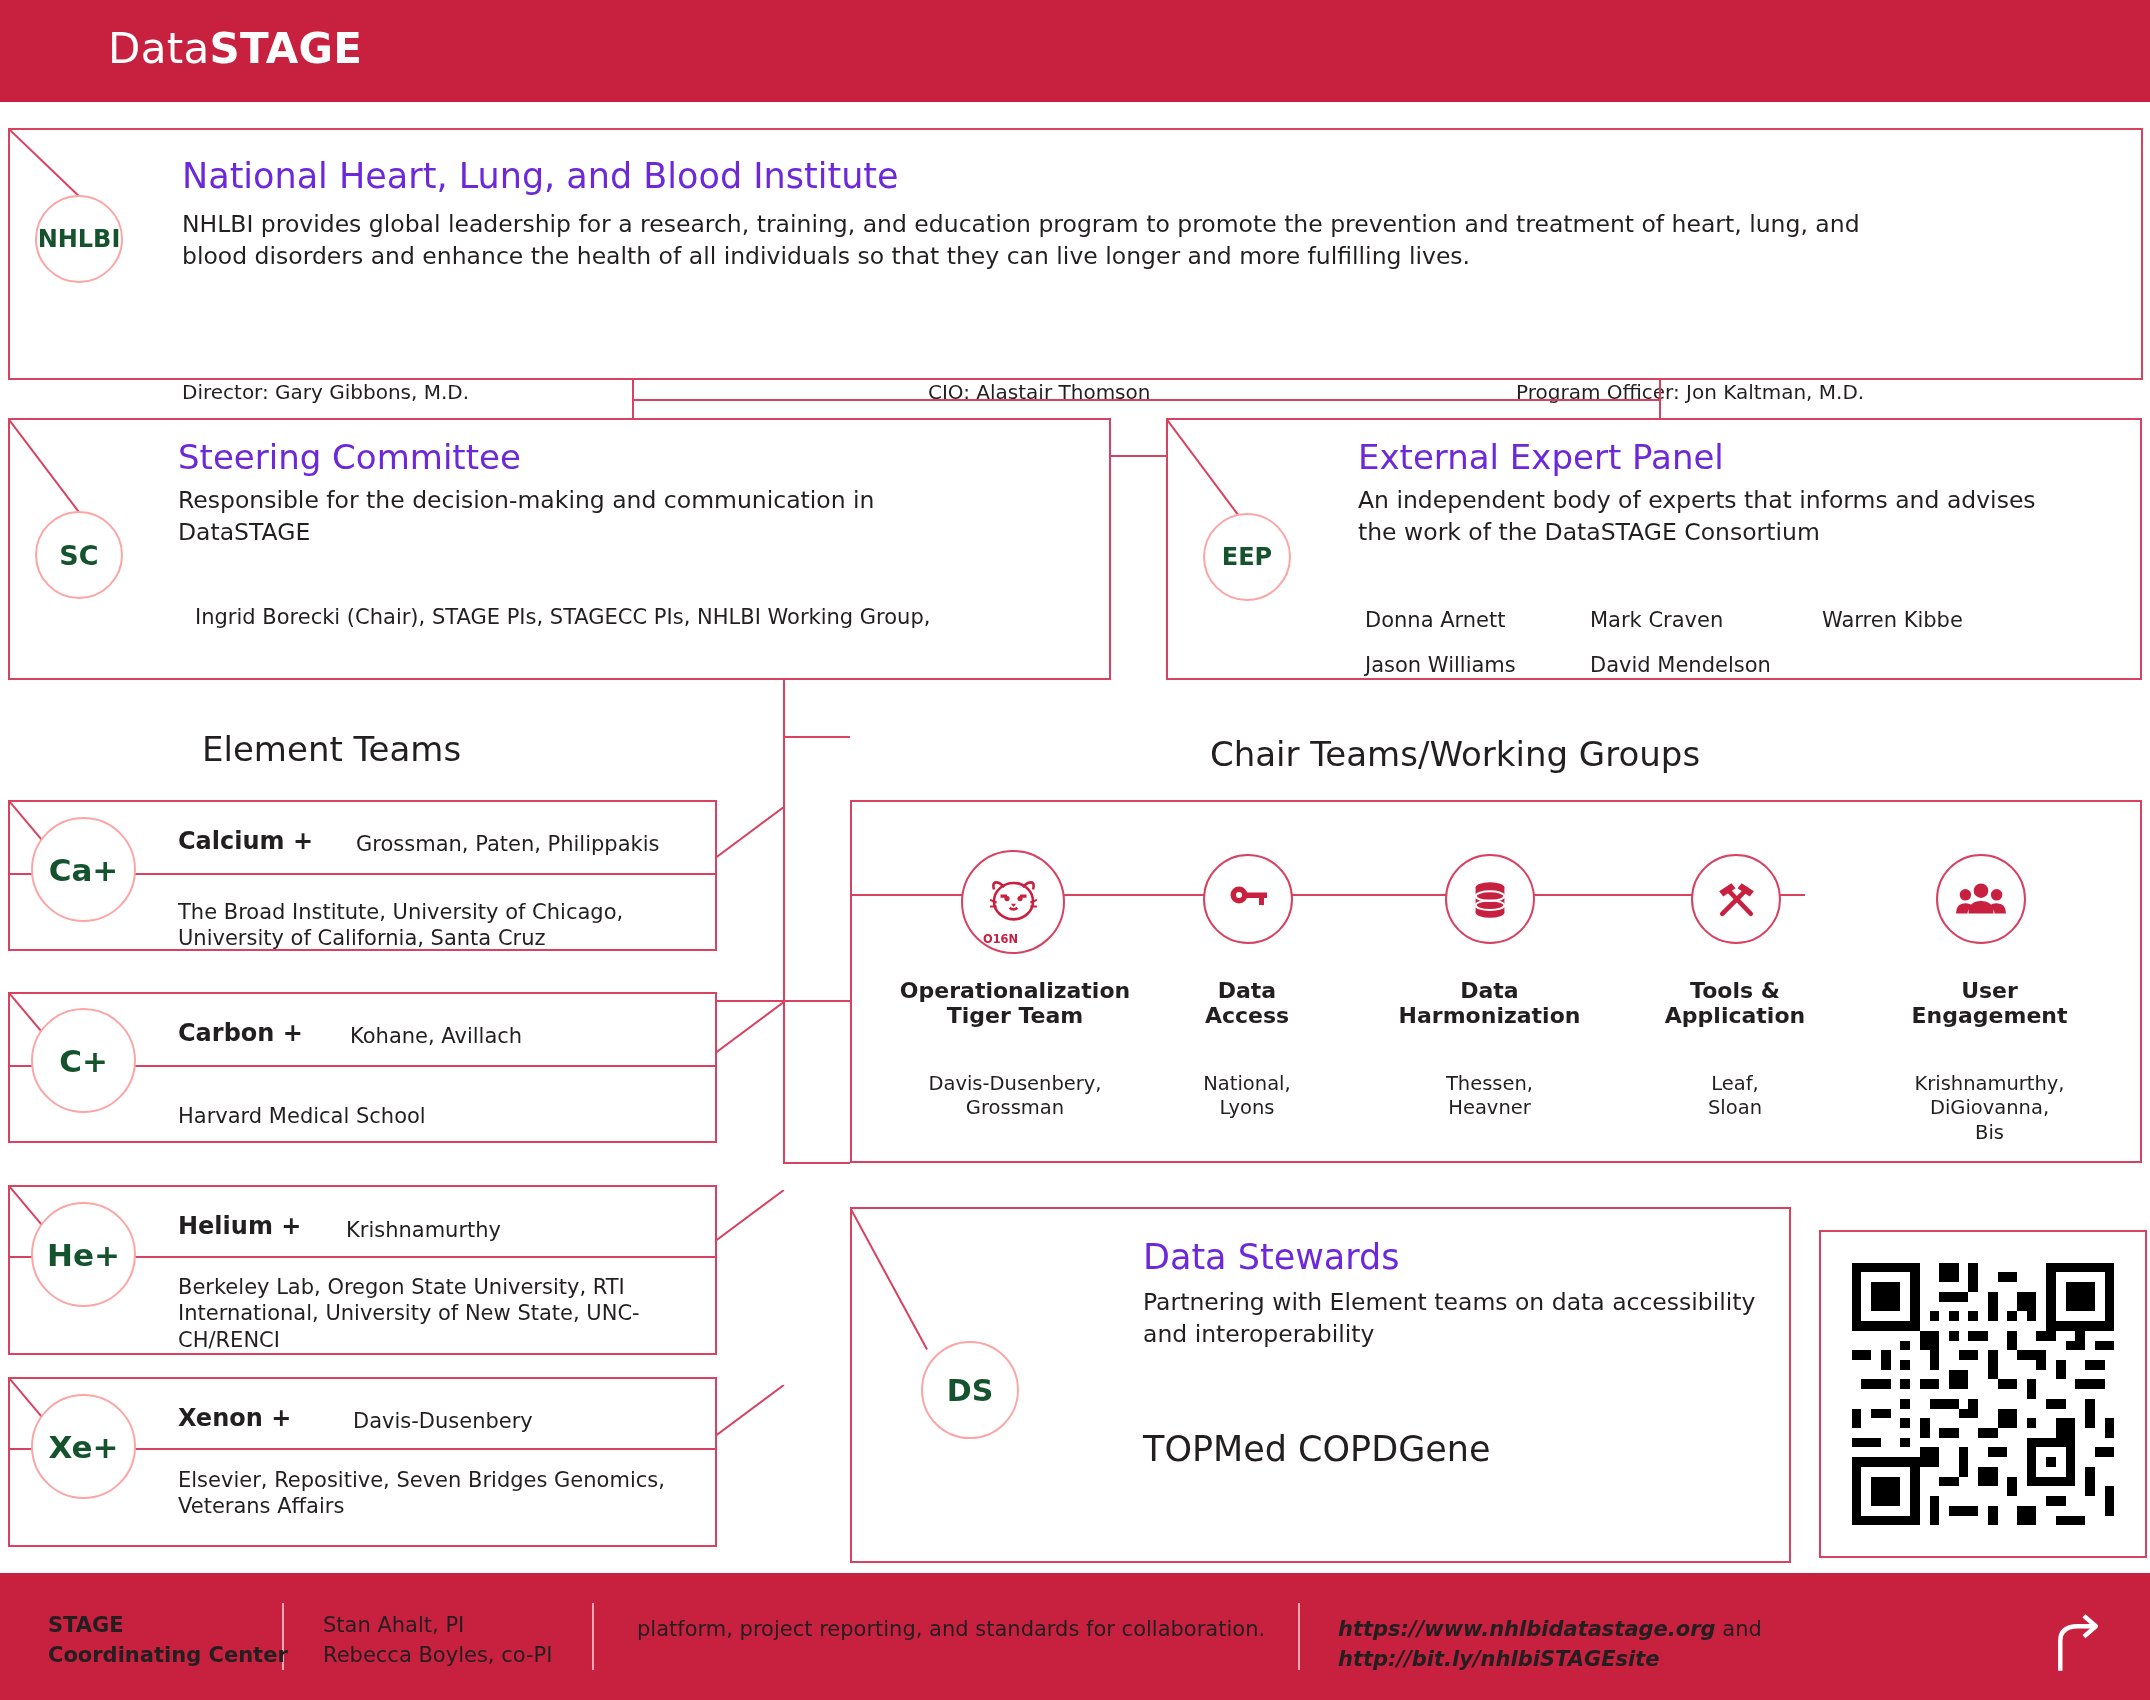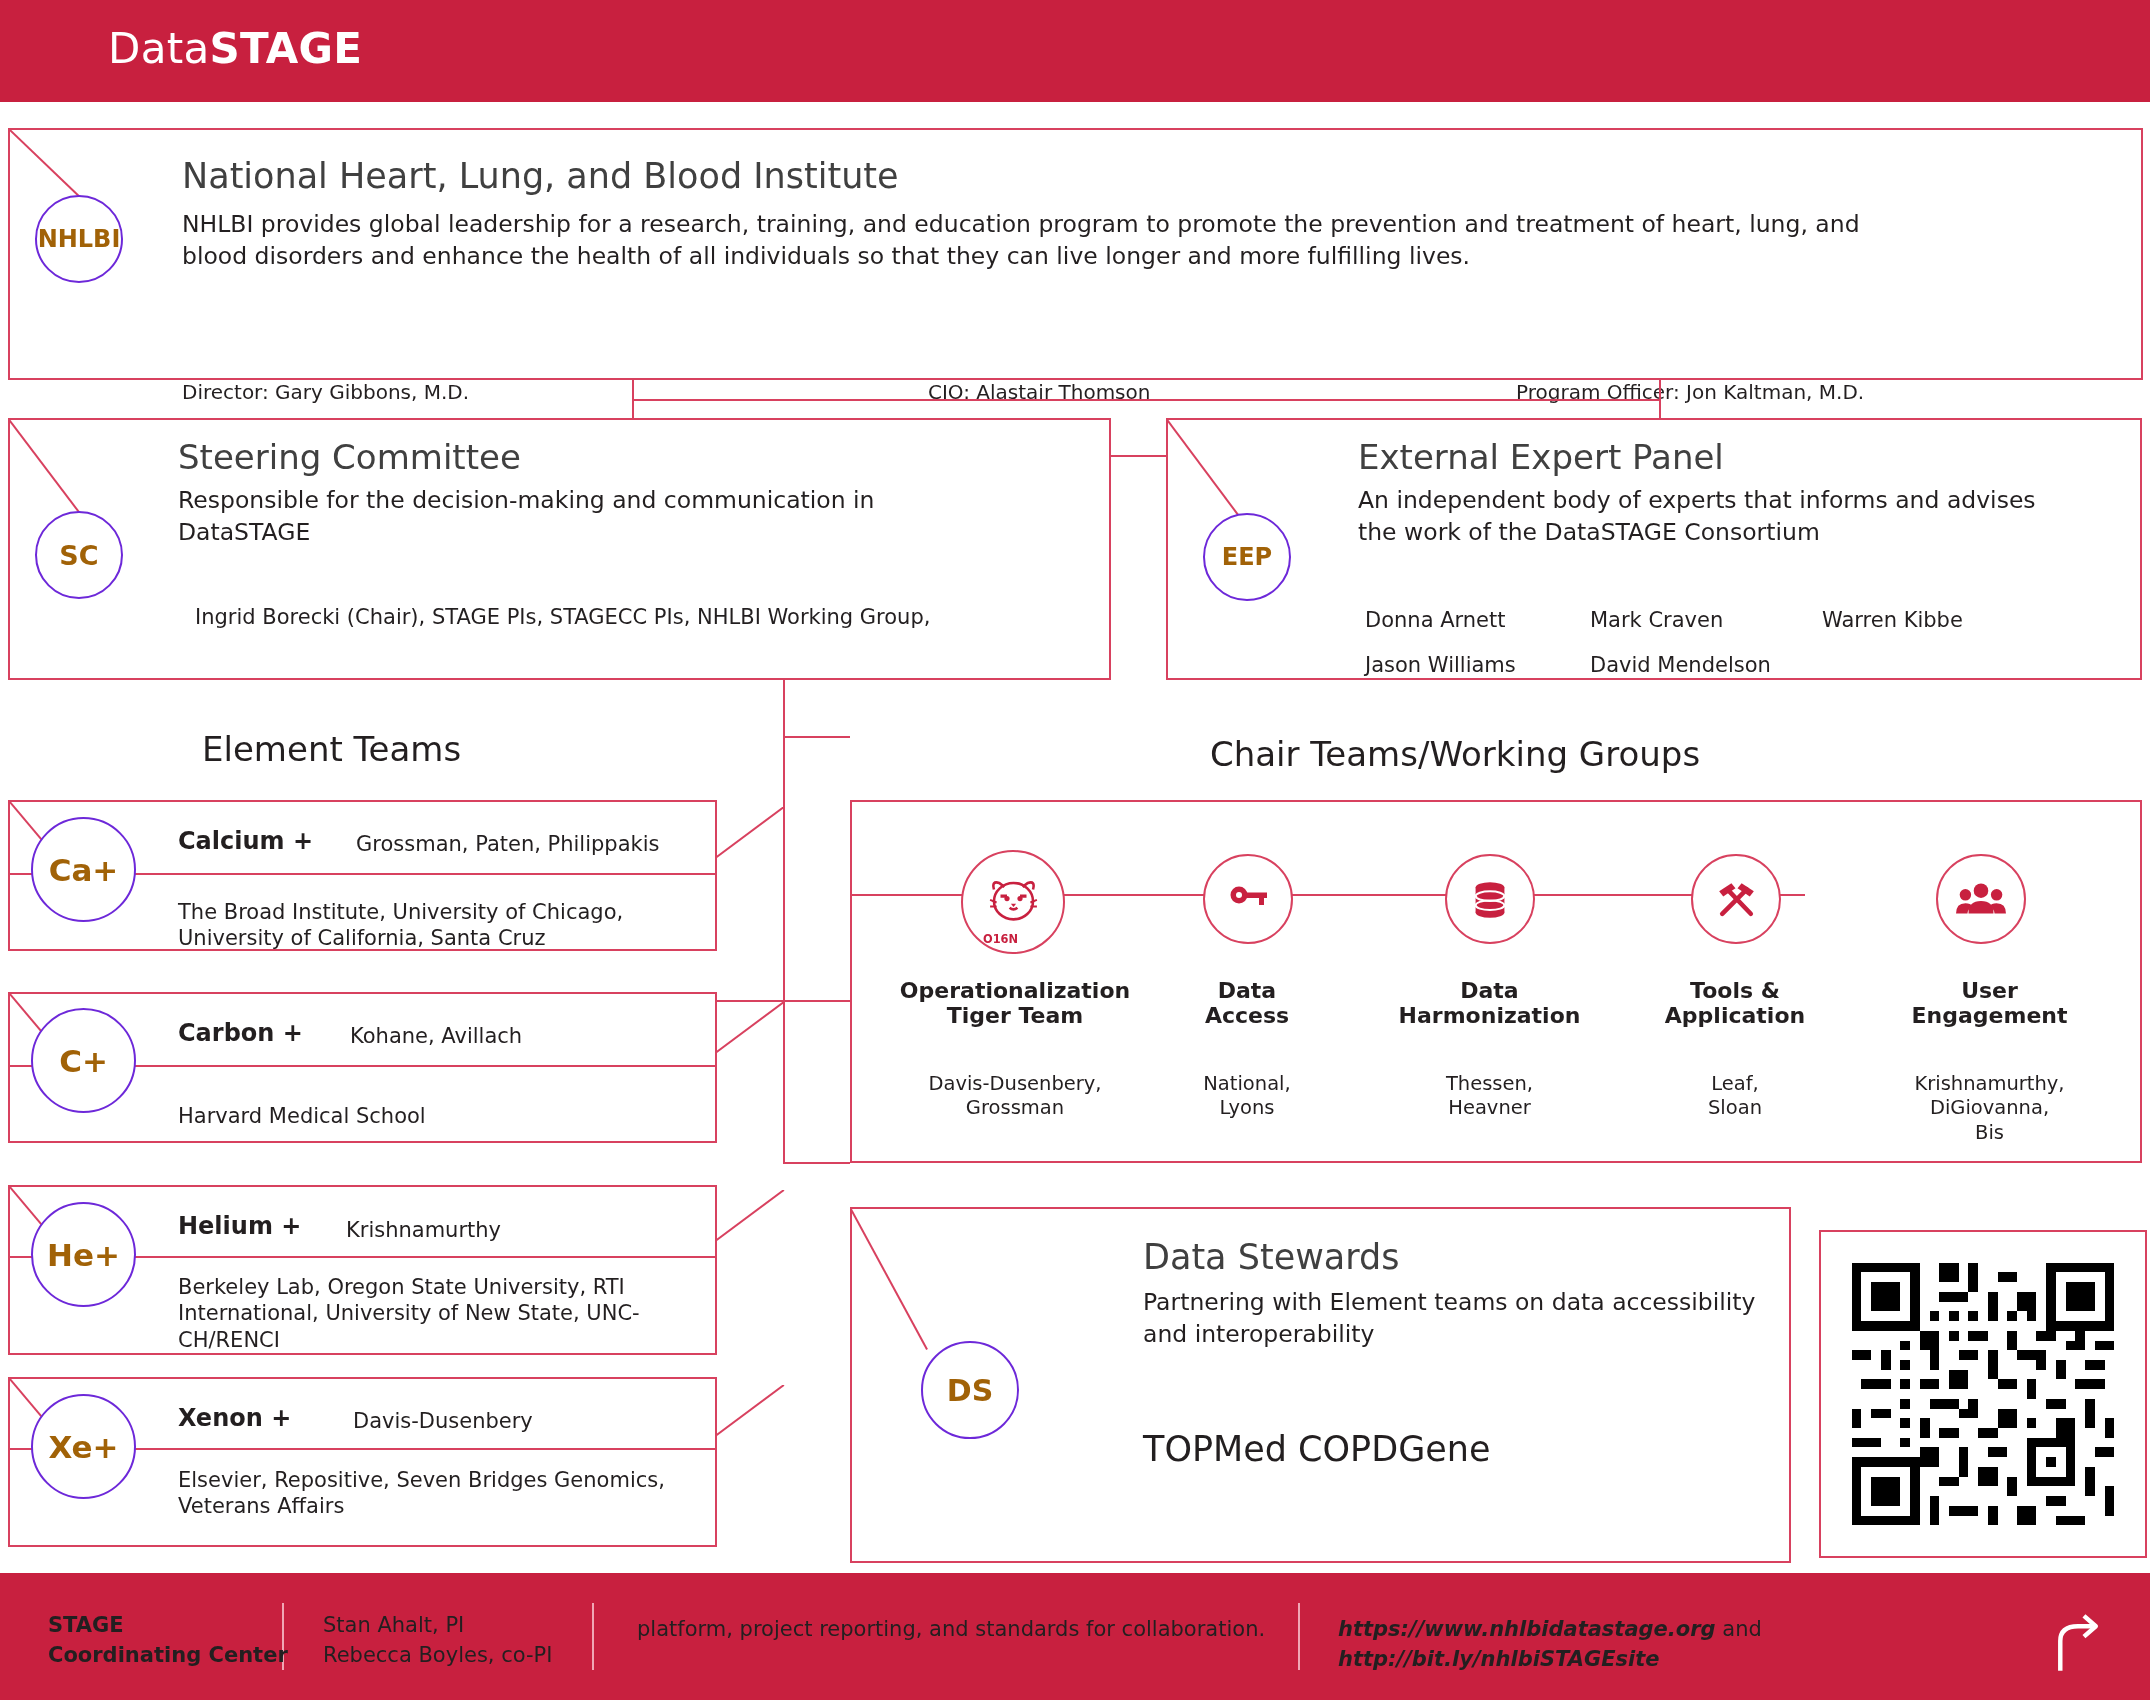--- a/index.html
+++ b/index.html
@@ -5,23 +5,23 @@
   html,body{margin:0;padding:0;background:#ffffff;}
   body{width:2151px;height:1700px;font-family:"DejaVu Sans","Liberation Sans",sans-serif;color:#231f20;position:relative;overflow:hidden;}
   
   #header{position:absolute;left:0;top:0;width:2151px;height:102px;background:#c8203f;}
   #header .logo{position:absolute;left:108px;top:23.5px;font-size:42px;color:#ffffff;letter-spacing:0.3px;}
   #header .logo .thin{font-weight:400;}
   #header .logo .bold{font-weight:700;}
   
   .card{position:absolute;border:2px solid #d8415f;background:#fff;box-sizing:border-box;}
   .divider{position:absolute;left:0;width:100%;height:0;border-top:2px solid #d8415f;}
-  .badge{position:absolute;border:2px solid #6d28d9;border-radius:50%;background:#fff;
-         display:flex;align-items:center;justify-content:center;color:#a16207;font-weight:700;z-index:5;}
-  .title{font-weight:400;color:#404040;text-align:right;}
+  .badge{position:absolute;border:2px solid #fca5a5;border-radius:50%;background:#fff;
+         display:flex;align-items:center;justify-content:center;color:#14532d;font-weight:700;z-index:5;}
+  .title{font-weight:400;color:#6d28d9;text-align:right;}
   .desc{color:#231f20;}
   .line{position:absolute;background:#d8415f;}
   
   #nhlbi-card{left:8px;top:128px;width:2135px;height:252px;}
   #nhlbi-badge{left:35px;top:195px;width:84px;height:84px;font-size:24px;}
   #nhlbi-title{position:absolute;left:182px;top:156px;font-size:35px;}
   #nhlbi-desc{position:absolute;left:182px;top:208px;width:1681px;font-size:23.5px;line-height:1.38;}
   #nhlbi-div{top:325px;}
   .nhlbi-role{position:absolute;top:340px;font-size:20px;margin-top:40px;}
   

